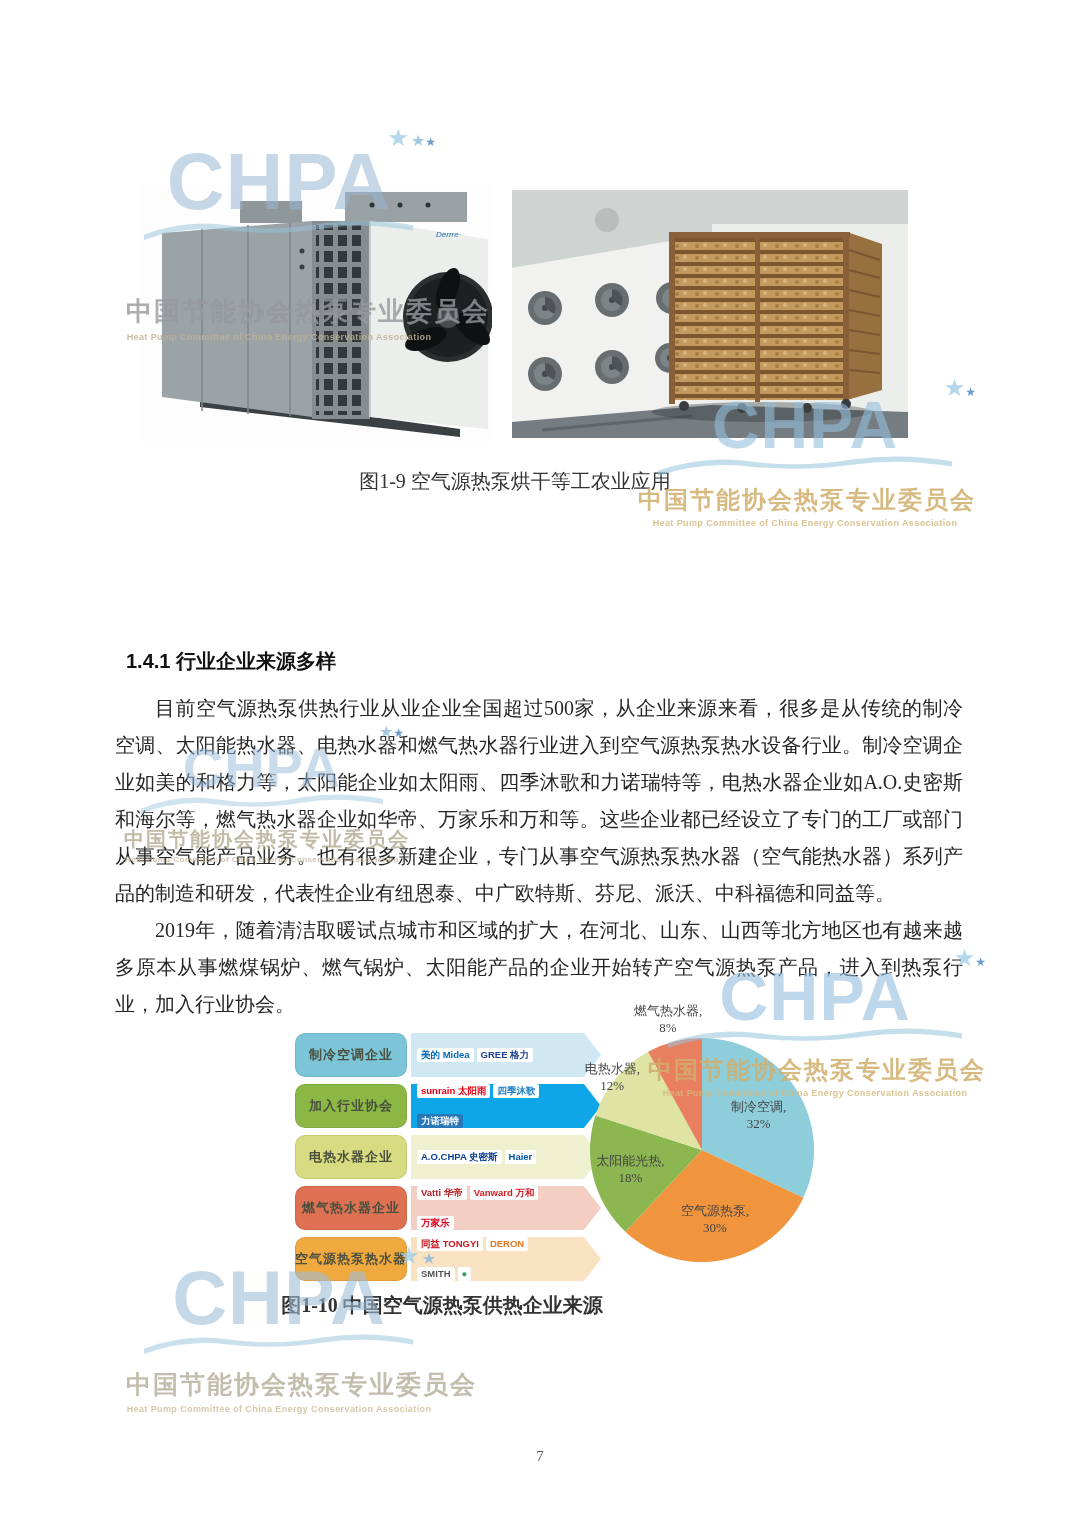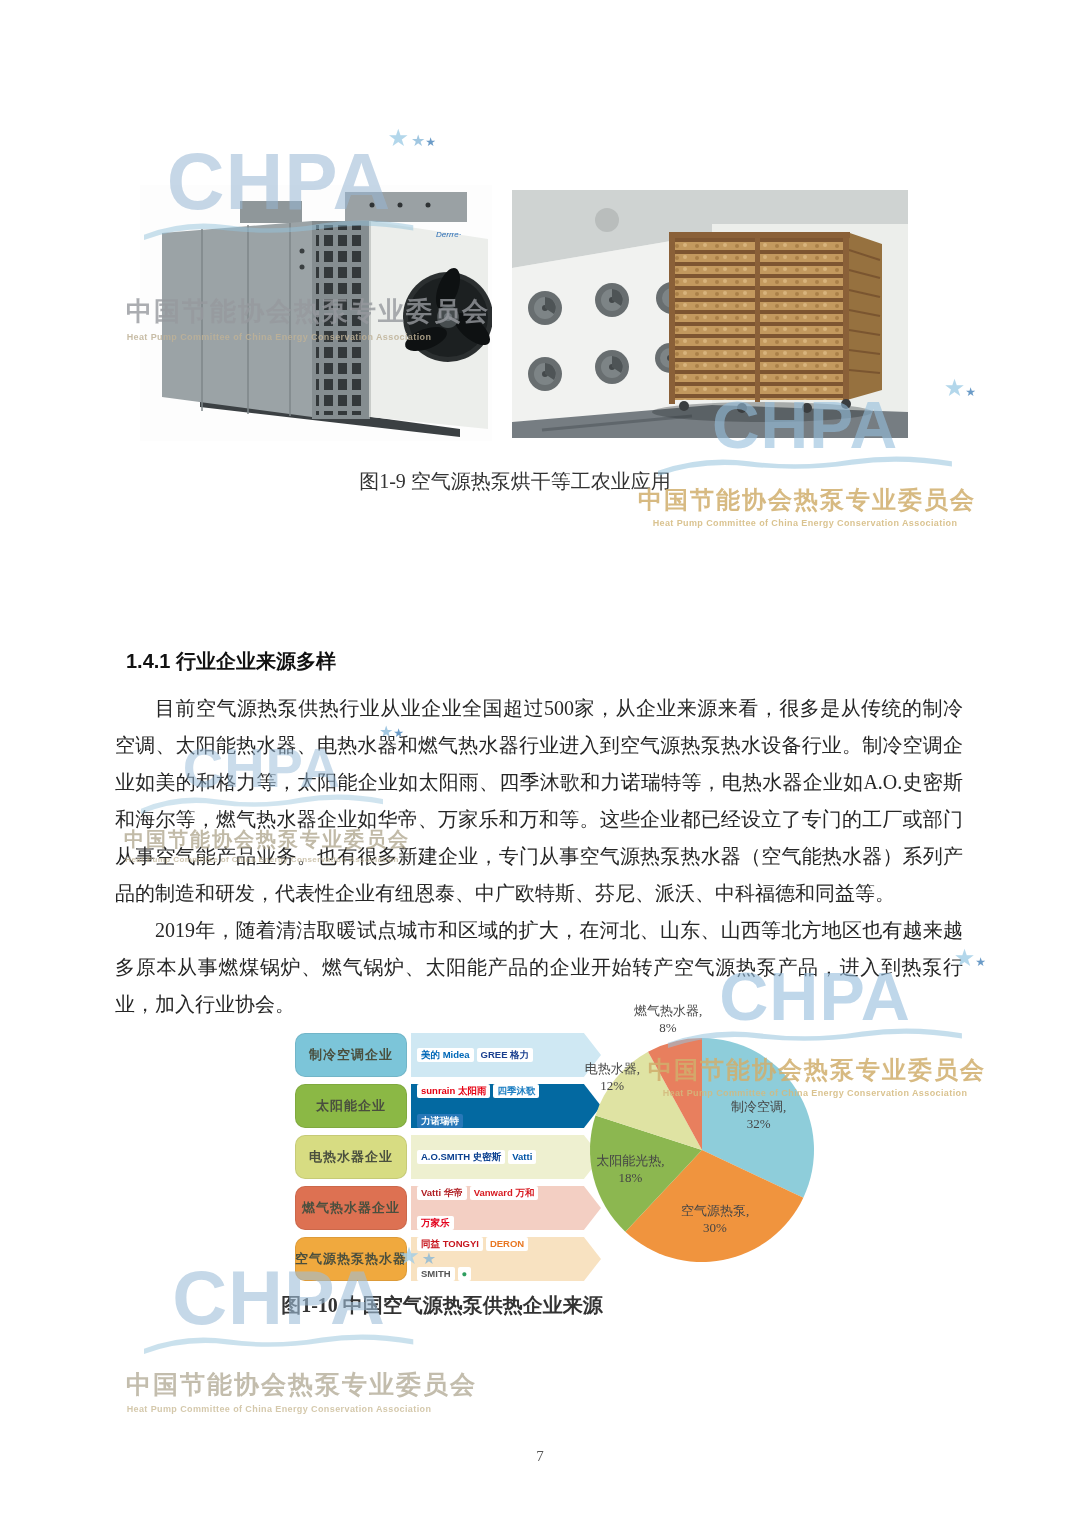--- a/index.html
+++ b/index.html
@@ -264,38 +264,38 @@
         </div>
       <div class="sarrow" style="background: rgb(207, 232, 243);">
           <div class="logos">
             <span class="chip" style="color: rgb(0, 104, 183);">美的 Midea</span>
             <span class="chip" style="color: rgb(26, 63, 143);">GREE 格力</span>
           </div>
         </div>
     </div>
     <div class="srow" style="top:56px">
       <div class="sbox" style="background: rgb(139, 184, 69);">
-          <span>太阳能企业</span>
-        </div>
-      <div class="sarrow" style="background: #0369a1;">
+          <span>加入行业协会</span>
+        </div>
+      <div class="sarrow" style="background: #0ea5e9;">
           <div class="logos">
             <span class="chip" style="color: rgb(230, 0, 18);">sunrain 太阳雨</span>
             <span class="chip" style="color: rgb(27, 126, 194);">四季沐歌</span>
             <span class="chip" style="color: rgb(255, 255, 255); background: rgb(40, 120, 184);">力诺瑞特</span>
           </div>
         </div>
     </div>
     <div class="srow" style="top:107px">
       <div class="sbox" style="background: rgb(215, 220, 130);">
           <span>电热水器企业</span>
         </div>
       <div class="sarrow" style="background: rgb(238, 240, 208);">
           <div class="logos">
-            <span class="chip" style="color: rgb(10, 63, 143);">A.O.SMITH 史密斯</span>
-            <span class="chip" style="color: rgb(0, 84, 166);">Vatti</span>
+            <span class="chip" style="color: rgb(10, 63, 143);">A.O.CHPA 史密斯</span>
+            <span class="chip" style="color: rgb(0, 84, 166);">Haier</span>
           </div>
         </div>
     </div>
     <div class="srow" style="top:158px">
       <div class="sbox" style="background: rgb(221, 113, 82);">
           <span>燃气热水器企业</span>
         </div>
       <div class="sarrow" style="background: rgb(243, 207, 195);">
           <div class="logos">
             <span class="chip" style="color: rgb(176, 30, 35);">Vatti 华帝</span>

